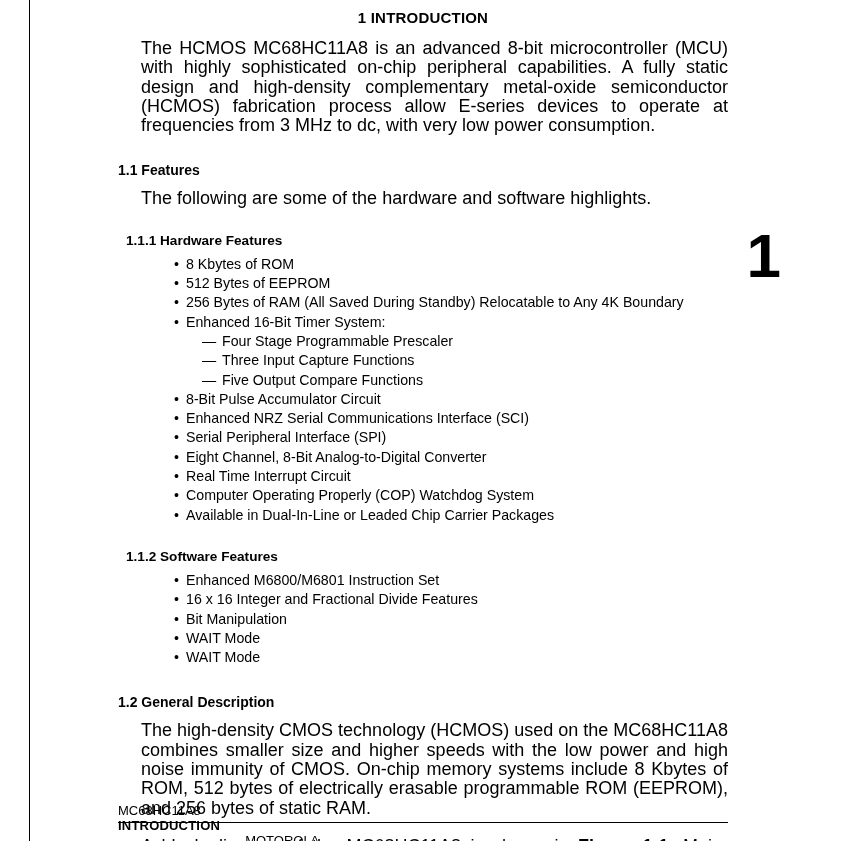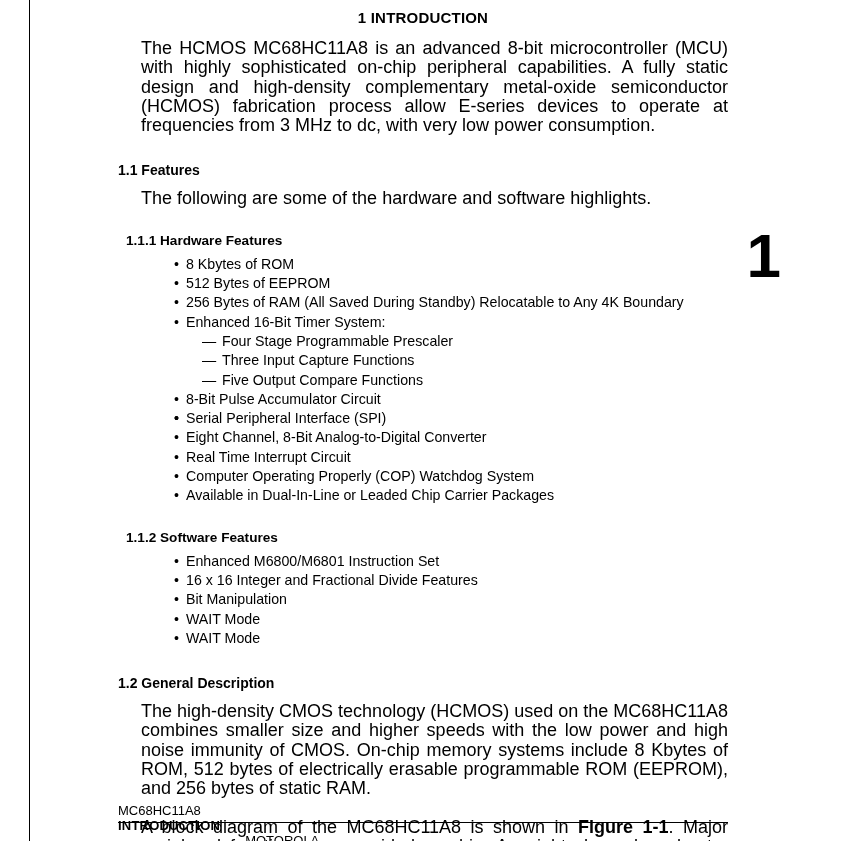--- a/index.html
+++ b/index.html
@@ -172,21 +172,21 @@
       <li><span class="dot">•</span><span>256 Bytes of RAM (All Saved During Standby) Relocatable to Any 4K Boundary</span></li>
       <li><span class="dot">•</span><span>Enhanced 16-Bit Timer System:</span></li>
       <li style="padding-left:0">
         <ul class="dashes">
           <li><span class="dash">—</span><span>Four Stage Programmable Prescaler</span></li>
           <li><span class="dash">—</span><span>Three Input Capture Functions</span></li>
           <li><span class="dash">—</span><span>Five Output Compare Functions</span></li>
         </ul>
       </li>
       <li><span class="dot">•</span><span>8-Bit Pulse Accumulator Circuit</span></li>
-      <li><span class="dot">•</span></li>
+      <li><span class="dot">•</span><span>Enhanced NRZ Serial Communications Interface (SCI)</span></li>
       <li><span class="dot">•</span><span>Serial Peripheral Interface (SPI)</span></li>
       <li><span class="dot">•</span><span>Eight Channel, 8-Bit Analog-to-Digital Converter</span></li>
       <li><span class="dot">•</span><span>Real Time Interrupt Circuit</span></li>
       <li><span class="dot">•</span><span>Computer Operating Properly (COP) Watchdog System</span></li>
       <li><span class="dot">•</span><span>Available in Dual-In-Line or Leaded Chip Carrier Packages</span></li>
     </ul>
 
     <h3 class="subsec">1.1.2 Software Features</h3>
 
     <ul class="bullets">

